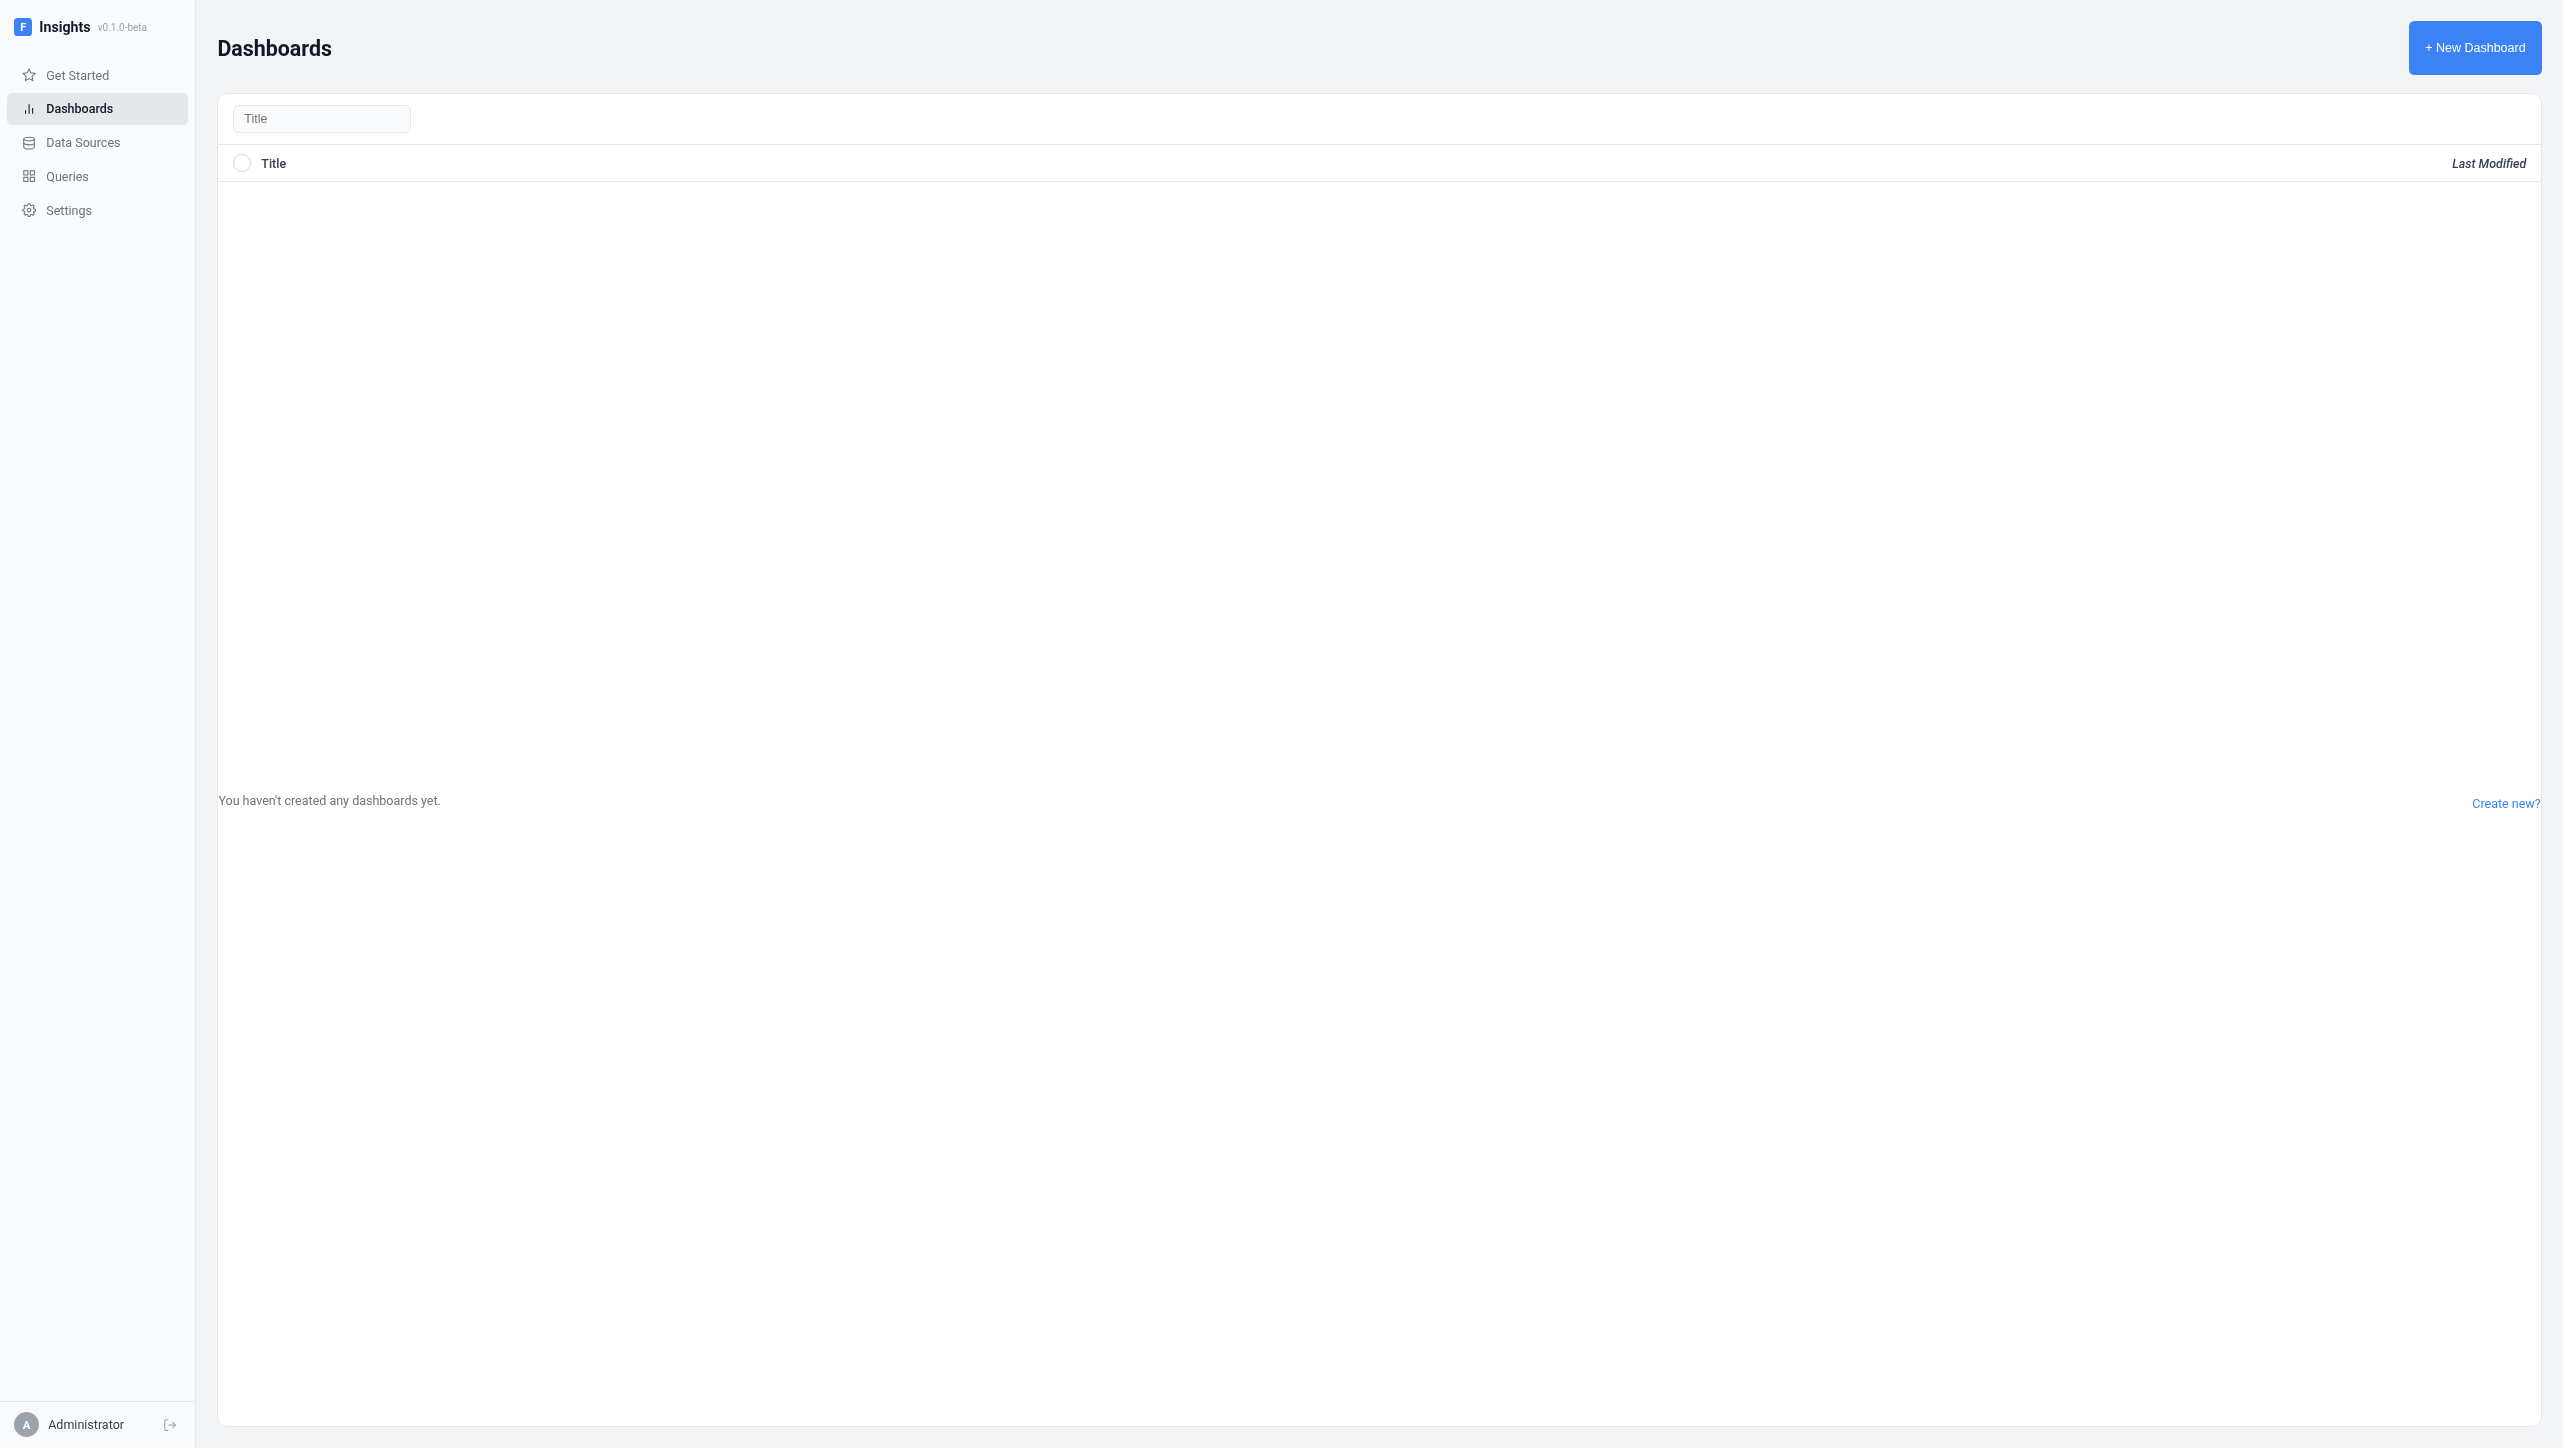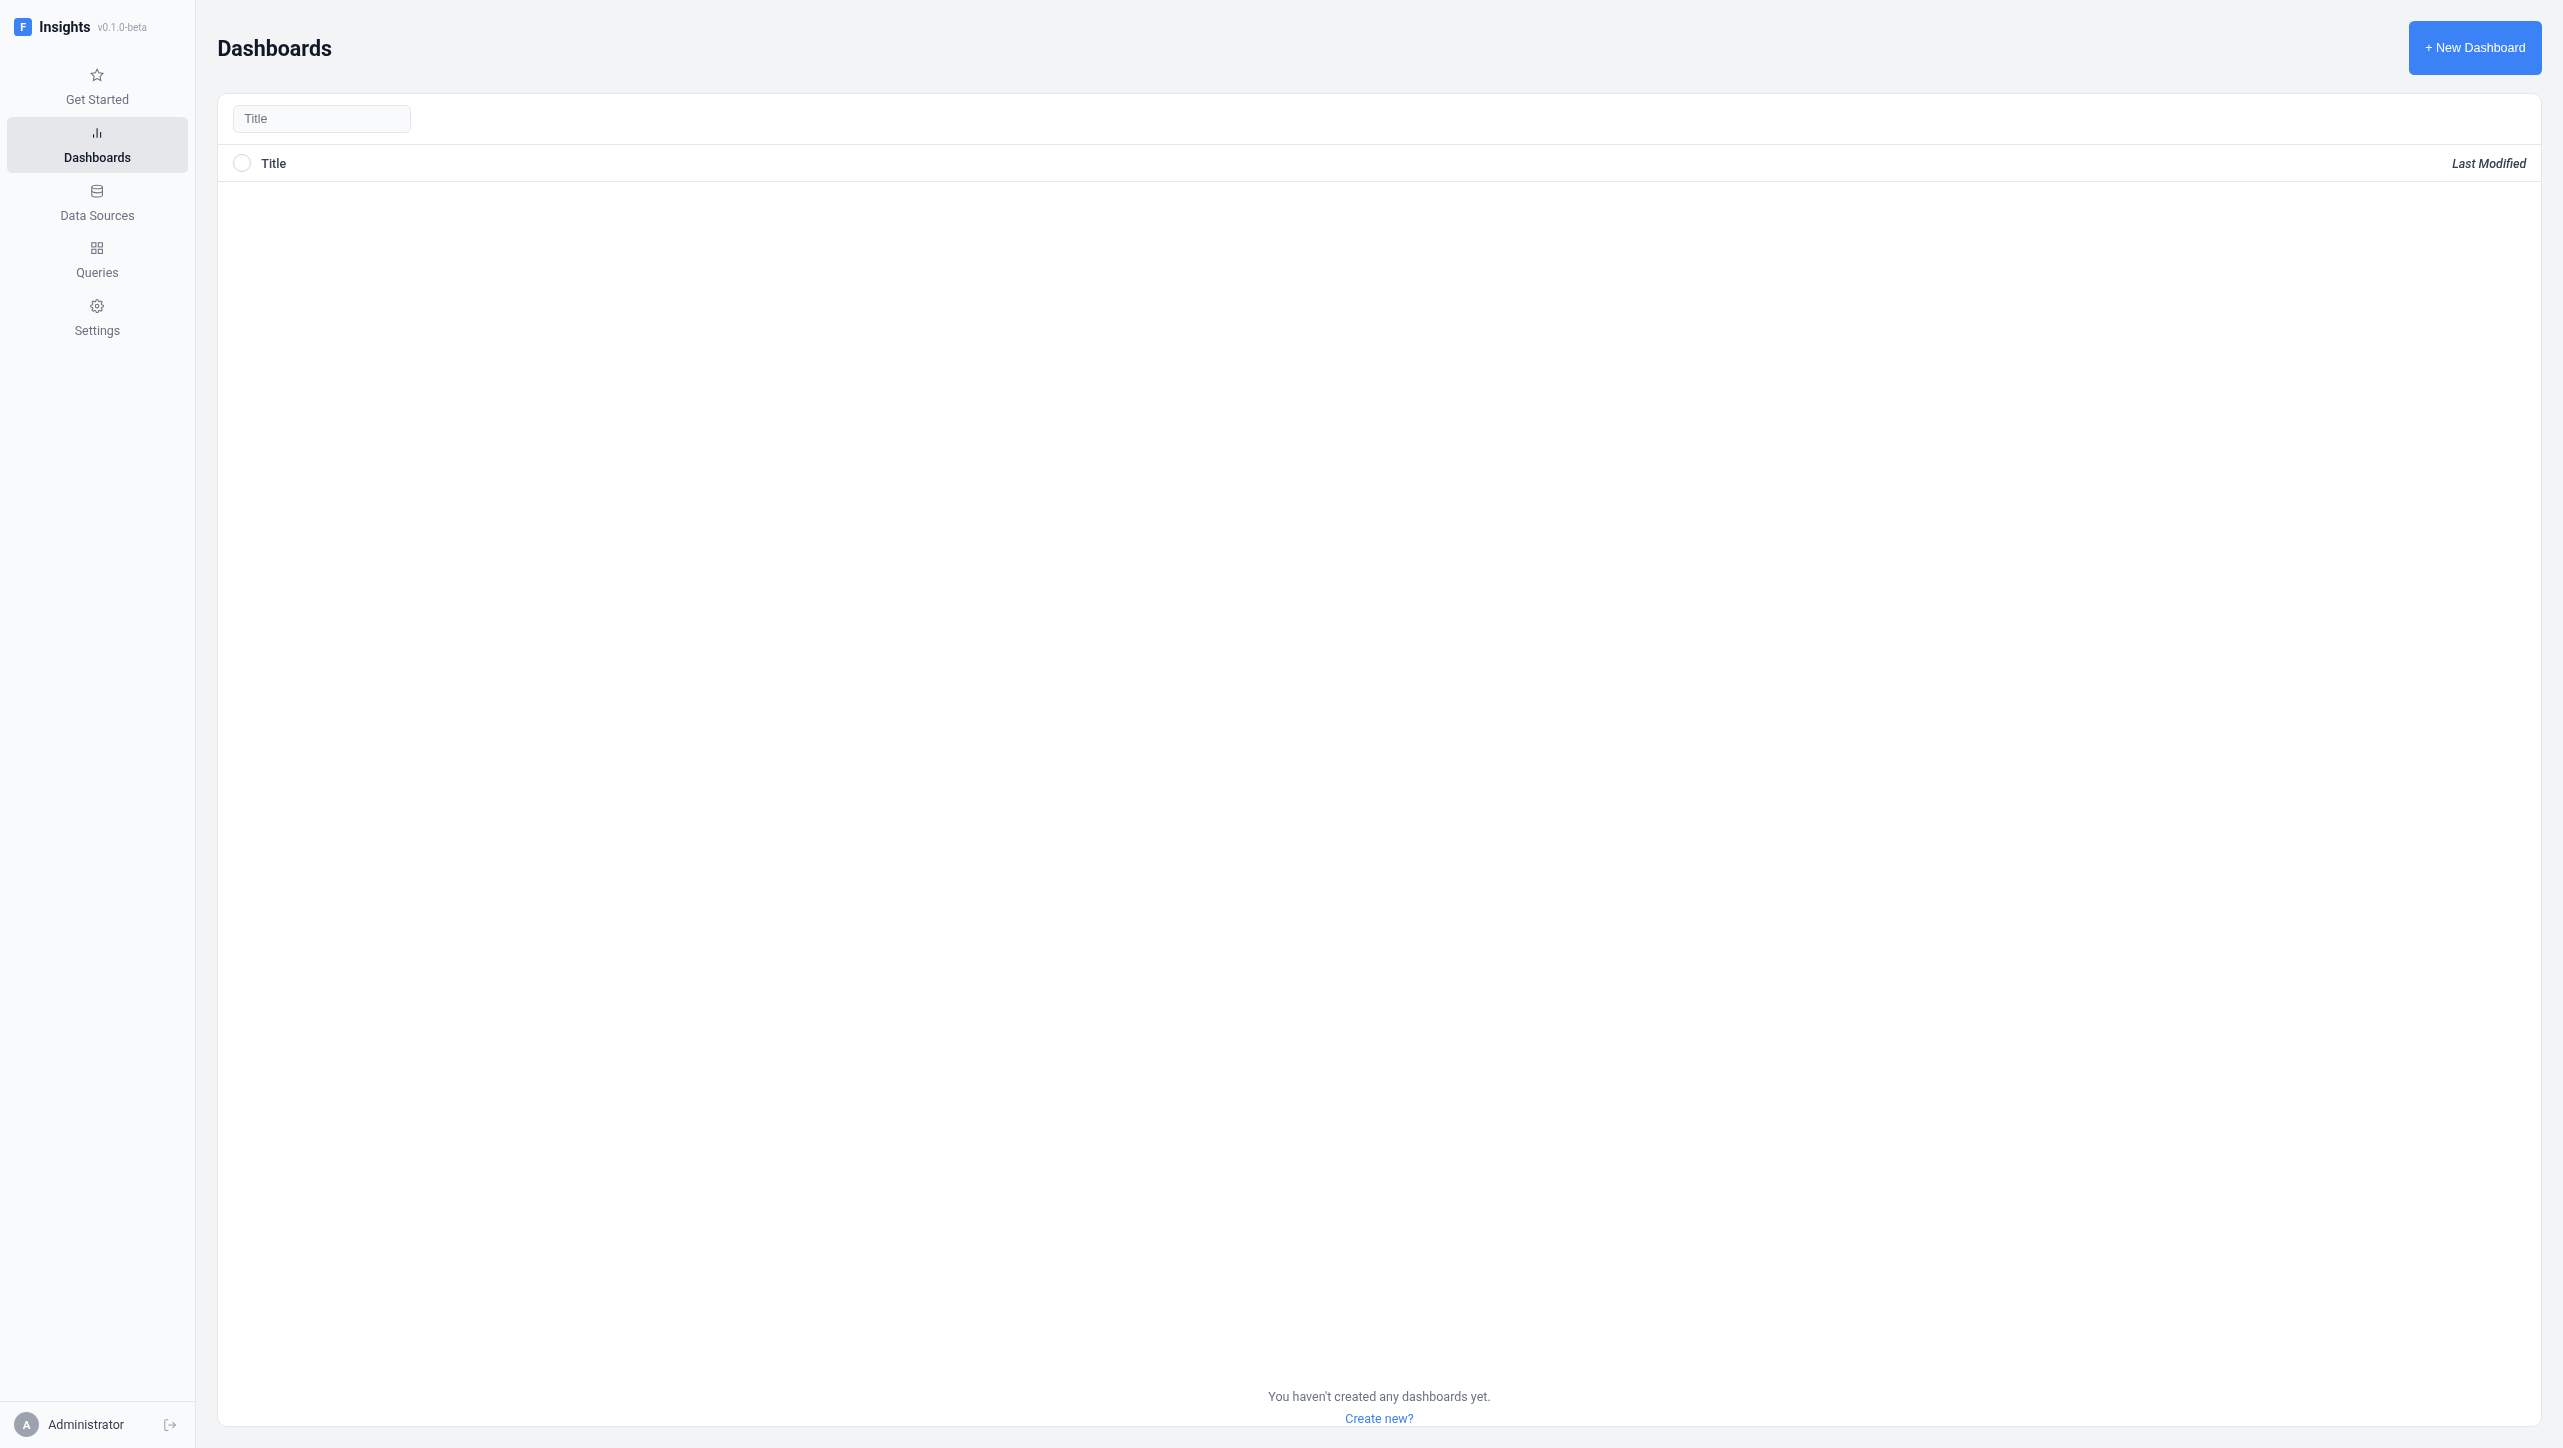--- a/index.html
+++ b/index.html
@@ -65,21 +65,20 @@
       display: flex;
       align-items: center;
       gap: 9px;
       padding: 8px 14.2px;
       cursor: pointer;
       border-radius: 5.3px;
       margin: 1.8px 7.1px;
       color: #6b7280;
       font-size: 12.5px;
       transition: background 0.15s;
-      flex-direction: column;
     }
 
     .nav-item.active {
       background: #e5e7eb;
       color: #111827;
       font-weight: 500;
     }
 
     .nav-icon {
       width: 16px;
@@ -225,23 +224,23 @@
     .table-header-modified {
       font-size: 12.5px;
       color: #374151;
       font-weight: 500;
       font-style: italic;
     }
 
     .table-body {
       flex: 1;
       display: flex;
-      flex-direction: column;
-      align-items: center;
-      justify-content: flex-end;
+      flex-direction: row;
+      align-items: center;
+      justify-content: space-between;
       color: #6b7280;
     }
 
     .empty-message {
       font-size: 12.5px;
       color: #6b7280;
       margin-bottom: 7.1px;
     }
 
     .create-link {

